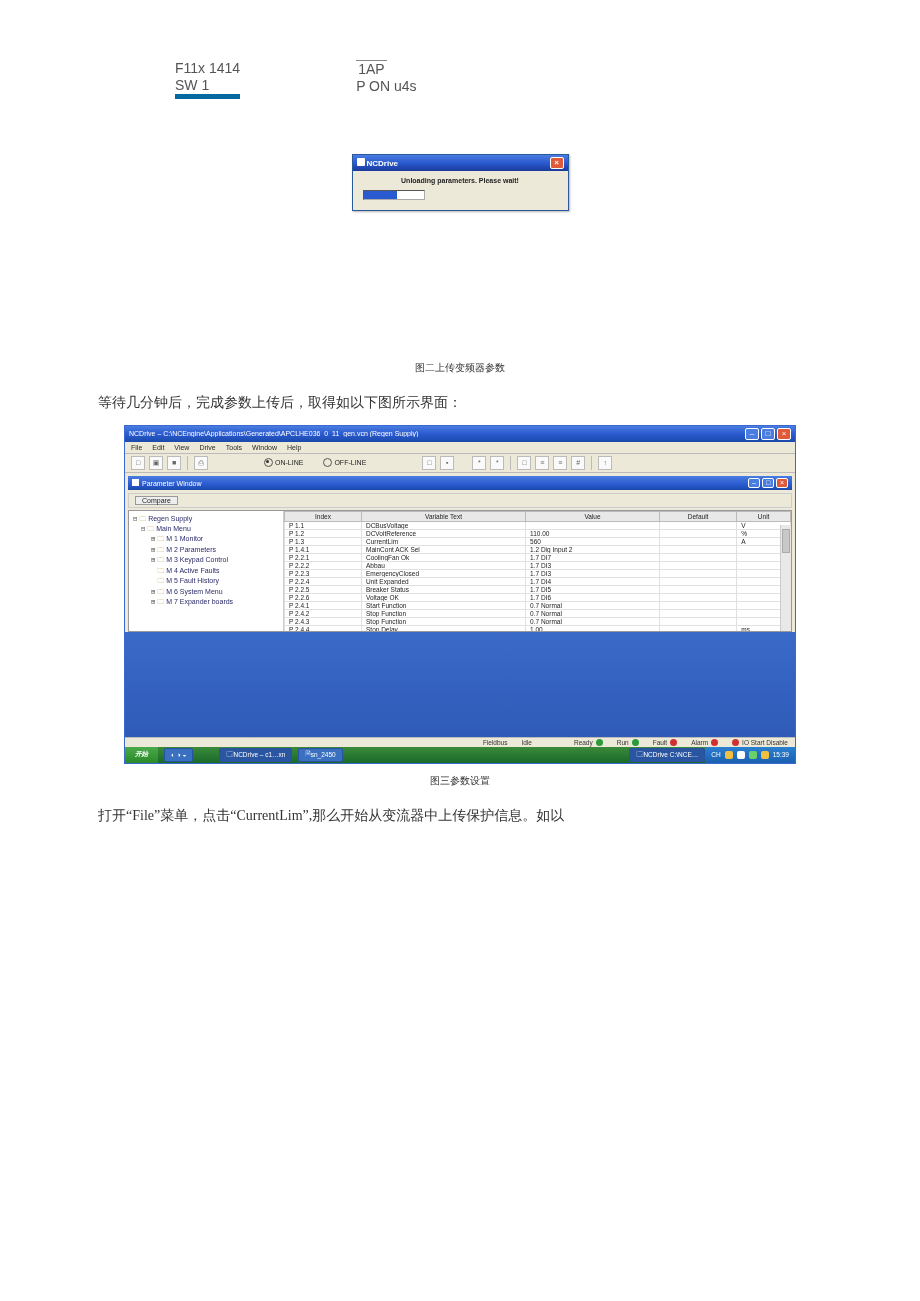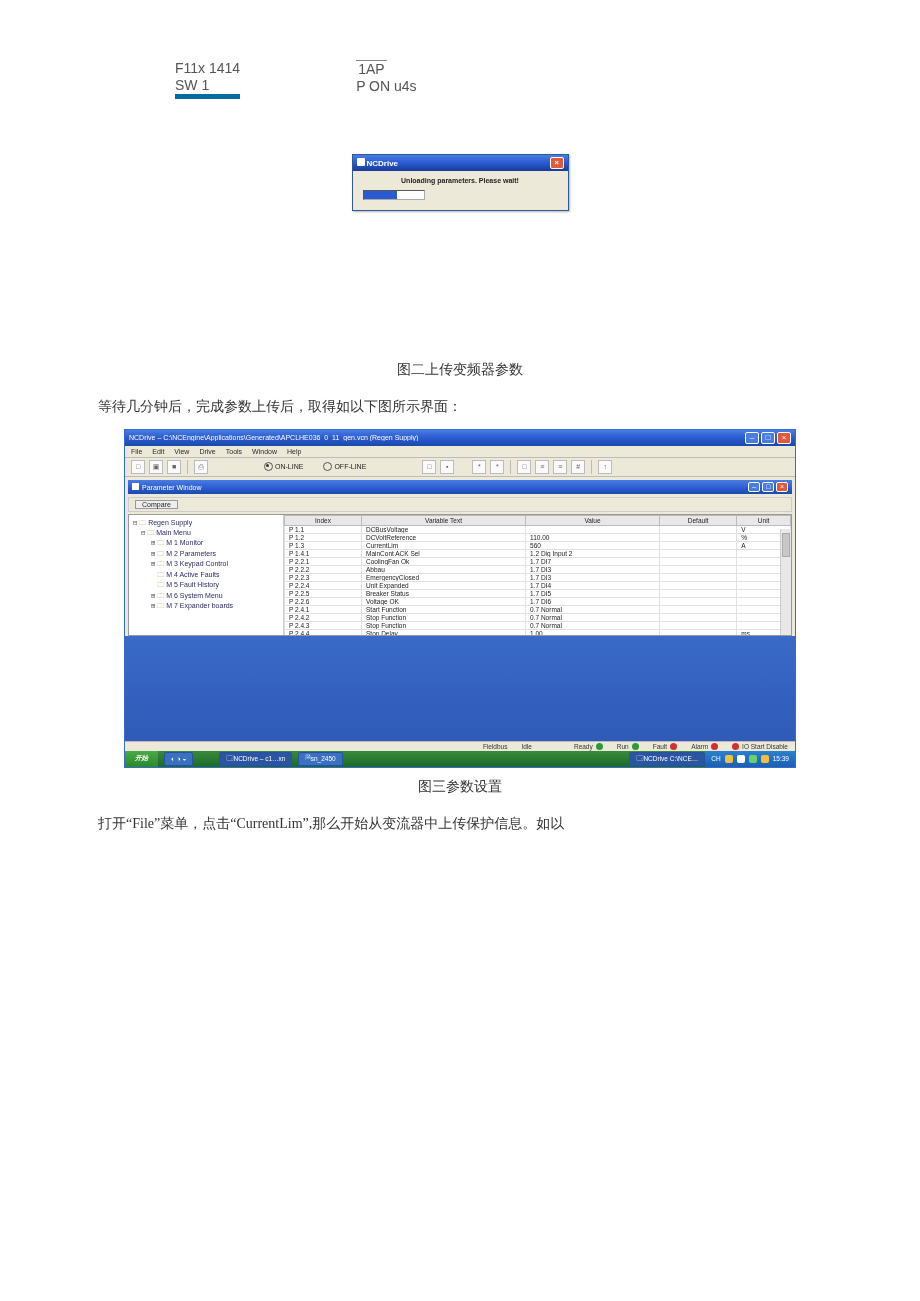--- a/index.html
+++ b/index.html
@@ -72,21 +72,21 @@
     width: 60px; height: 8px;
     border: 1px inset #aaa;
     background: #fff;
     margin: 0;
   }
   .progress .fill { width: 55%; height:100%; background: #2a5ad0; }
 
   .caption {
     text-align: center;
     margin: 10px 0 14px 0;
-    font-size: 14px;
+    font-size: 10px;
   }
   .body-text {
     margin: 0 0 8px 0;
     font-size: 14px;
     line-height: 2.0;
     text-indent: 2em;
   }
   .body-text.noind { text-indent: 0; }
 
   

